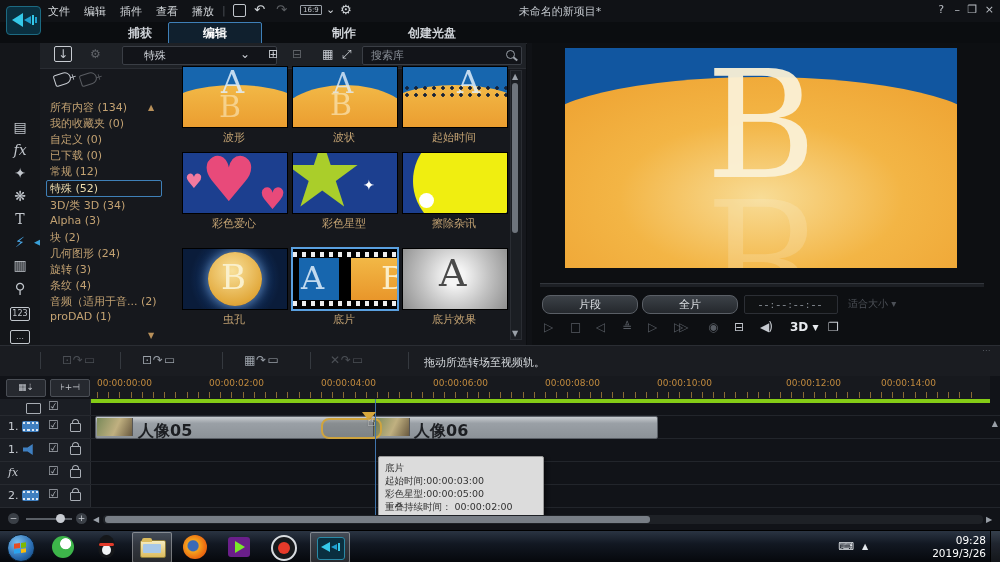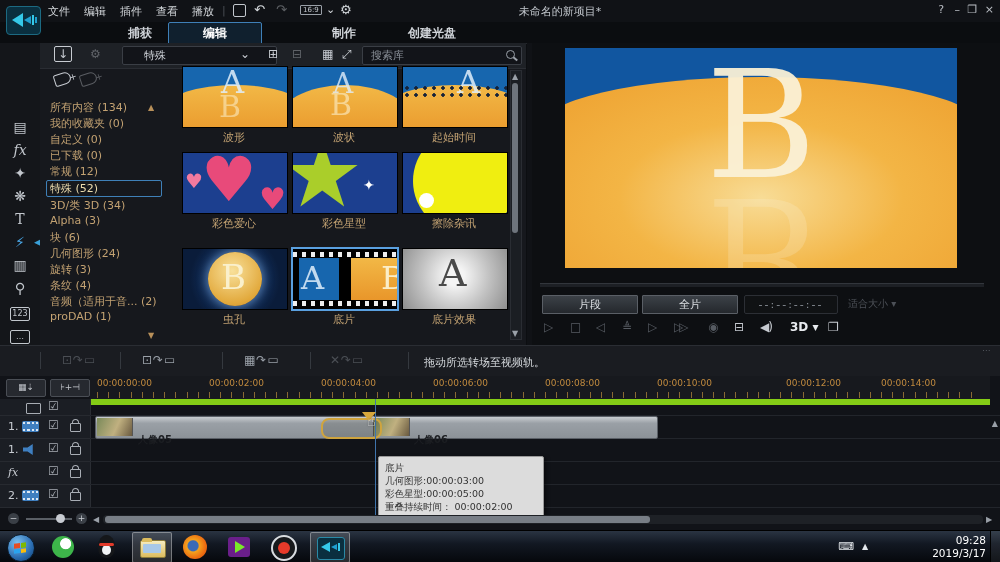--- a/index.html
+++ b/index.html
@@ -51,51 +51,51 @@
   .blue{background:#1c3f8f;}
   .coin{position:absolute;left:25px;top:3px;width:54px;height:54px;border-radius:50%;background:radial-gradient(circle at 45% 35%,#f8e09a,#e2a93c 70%,#c8882a);box-shadow:0 0 10px 2px rgba(150,200,255,.5);}
   .filmstrip{background:#000;}
   .sprock{position:absolute;left:0;width:100%;height:5px;background-image:repeating-linear-gradient(90deg,#eee 0 4px,transparent 4px 9px);}
   .grayfx{background:radial-gradient(circle at 50% 45%,#f4f4f4 15%,#c2c2c2 55%,#8e8e8e);}
   
   #preview{position:absolute;left:532px;top:43px;width:468px;height:302px;background:#0d0f12;}
   #stage{position:absolute;left:33px;top:5px;width:392px;height:220px;background:#1156a0;overflow:hidden;}
   #stage .hump{position:absolute;left:-7%;top:13%;width:114%;height:100%;background:radial-gradient(ellipse at 50% 55%,#f8dc96 0%,#f3b545 45%,#ed9e2d 100%);border-radius:55% 55% 0 0/26% 26% 0 0;}
   #scrub{position:absolute;left:8px;top:240px;width:444px;height:3px;background:#1d2025;border-top:1px solid #32363c;}
-  .pvbtn{position:absolute;top:252px;width:94px;height:17px;background:linear-gradient(#3c4147,#24282d);border:1px solid #5a5f66;border-radius:1px;color:#dde0e4;text-align:center;line-height:17px;}
+  .pvbtn{position:absolute;top:252px;width:94px;height:17px;background:linear-gradient(#3c4147,#24282d);border:1px solid #5a5f66;border-radius:8px;color:#dde0e4;text-align:center;line-height:17px;}
   #tcode{position:absolute;left:212px;top:252px;width:92px;height:17px;background:#101214;border:1px solid #2c2f35;border-radius:2px;color:#8a9098;text-align:center;line-height:17px;letter-spacing:2px;}
   #fitdd{position:absolute;left:316px;top:254px;color:#4c5057;font-size:10px;}
   .tico{position:absolute;top:277px;font-size:12px;color:#565b62;}
   .tico.on{color:#c6cad0;}
   
   #trbar{position:absolute;left:0;top:345px;width:1000px;height:30px;background:#1a1c21;border-top:1px solid #2a2d33;border-bottom:1px solid #000;}
   .grp{position:absolute;top:7px;color:#9aa0a8;font-size:12px;letter-spacing:1px;}
   .vdiv{position:absolute;top:6px;width:1px;height:17px;background:#35393f;}
   #hint{position:absolute;left:424px;top:9px;color:#d4d8dc;font-size:11px;}
   
   #timeline{position:absolute;left:0;top:376px;width:1000px;height:154px;background:#111318;}
   .hbtn{position:absolute;top:3px;width:38px;height:16px;background:#26292f;border:1px solid #4a4e55;border-radius:2px;color:#c0c4ca;text-align:center;line-height:15px;font-size:9px;}
-  #ruler{position:absolute;left:90px;top:0;width:900px;height:23px;background:#17191e;border-bottom:6px solid #84cc16;text-decoration:underline;}
+  #ruler{position:absolute;left:90px;top:0;width:900px;height:23px;background:#17191e;border-bottom:4px solid #84cc16;text-decoration:underline;}
   #ruler .ticks{position:absolute;left:7px;top:16px;width:880px;height:6px;background-image:repeating-linear-gradient(90deg,#8a6a34 0 1px,transparent 1px 11.2px);}
   .rlab{position:absolute;top:2px;color:#c08a3e;font-size:9px;}
   #thead{position:absolute;left:0;top:23px;width:90px;height:108px;background:#1b1e24;border-right:1px solid #2a2d33;}
   .trow{position:absolute;left:0;width:90px;border-bottom:1px solid #272a30;}
   .tnum{position:absolute;left:8px;top:4px;color:#c8ccd2;font-size:11px;}
   .chk{position:absolute;font-size:12px;color:#a8adb4;top:2px;}
   .lock{position:absolute;top:7px;width:9px;height:7px;border:1px solid #a8adb4;border-radius:1px;}
   .lock:before{content:"";position:absolute;left:1px;top:-5px;width:5px;height:4px;border:1px solid #a8adb4;border-bottom:none;border-radius:4px 4px 0 0;}
   .tkfilm{position:absolute;top:5px;width:17px;height:11px;background:#3f7fc0;border-radius:2px;}
   .tkfilm:before,.tkfilm:after{content:"";position:absolute;left:1px;width:15px;height:2px;background-image:repeating-linear-gradient(90deg,#dce8f4 0 2px,transparent 2px 4.5px);}
   .tkfilm:before{top:1px;}.tkfilm:after{bottom:1px;}
   .tkspk{position:absolute;top:5px;width:13px;height:11px;background:#3f7fc0;clip-path:polygon(0 32%,35% 32%,75% 0,75% 100%,35% 68%,0 68%);}
   .scrico{position:absolute;top:4px;width:13px;height:9px;border:1px solid #a8adb4;border-radius:1px;}
   #tbody{position:absolute;left:90px;top:23px;width:910px;height:108px;}
   .rowline{position:absolute;left:0;width:910px;border-bottom:1px solid #22252b;}
   #clipbar{position:absolute;left:5px;top:17px;width:561px;height:21px;background:linear-gradient(#c8ccd0,#9aa0a6 30%,#8c9298);border:1px solid #5a5f66;border-radius:2px;}
-  .cliplab{position:absolute;top:16px;color:#1c1e22;font-size:10px;font-weight:bold;}
+  .cliplab{position:absolute;top:4px;color:#1c1e22;font-size:16px;font-weight:bold;}
   .clipthumb{position:absolute;top:1px;width:35px;height:18px;background:linear-gradient(115deg,#7a8a5a,#c0b080 55%,#6a5a40);border-right:1px solid #555;}
   #transbox{position:absolute;left:225px;top:1px;width:57px;height:17px;border:2px solid #cfa43e;border-radius:8px;background:rgba(40,40,30,.15);}
   #playhead-line{position:absolute;left:285px;top:0;width:1px;height:116px;background:#3f74ac;}
   #ph-marker{position:absolute;left:272px;top:13px;width:0;height:0;border-left:7px solid transparent;border-right:7px solid transparent;border-top:9px solid #d8a83c;}
   #handcur{position:absolute;left:277px;top:14px;color:#fff;font-size:14px;text-shadow:0 0 2px #000;}
   #tooltip{position:absolute;left:288px;top:57px;width:152px;background:#dcdcdc;border:1px solid #9a9a9a;border-radius:2px;color:#333;font-size:9.5px;line-height:13px;padding:4px 6px;box-shadow:2px 2px 4px rgba(0,0,0,.5);}
   #zoombar{position:absolute;left:0;top:134px;width:1000px;height:18px;}
   .zbtn{position:absolute;top:3px;width:11px;height:11px;border-radius:50%;background:#3a3f46;color:#c8ccd2;font-size:9px;text-align:center;line-height:10px;}
   #ztrack{position:absolute;left:26px;top:8px;width:46px;height:2px;background:#5a5f66;}
   #zknob{position:absolute;left:56px;top:4px;width:9px;height:9px;border-radius:50%;background:#c8ccd2;}
@@ -181,21 +181,21 @@
     <span class="tagico dim" style="left:40px"></span>
 
     <span class="cat" style="top:57px">所有内容 (134)</span>
     <span class="cat" style="top:73px">我的收藏夹 (0)</span>
     <span class="cat" style="top:89px">自定义 (0)</span>
     <span class="cat" style="top:105px">已下载 (0)</span>
     <span class="cat" style="top:121px">常规 (12)</span>
     <span class="cat sel" style="top:137px">特殊 (52)</span>
     <span class="cat" style="top:155px">3D/类 3D (34)</span>
     <span class="cat" style="top:171px">Alpha (3)</span>
-    <span class="cat" style="top:187px">块 (6)</span>
+    <span class="cat" style="top:187px">块 (2)</span>
     <span class="cat" style="top:203px">几何图形 (24)</span>
     <span class="cat" style="top:219px">旋转 (3)</span>
     <span class="cat" style="top:235px">条纹 (4)</span>
     <span class="cat" style="top:251px">音频（适用于音... (2)</span>
     <span class="cat" style="top:267px">proDAD (1)</span>
     <span class="arr" style="left:108px;top:60px;color:#b8905a">▲</span>
     <span class="arr" style="left:108px;top:288px;color:#b8905a">▼</span>
 
     <div class="cell" style="left:142px;top:23px">
       <div class="art wave">
@@ -376,21 +376,21 @@
         <span class="cliplab" style="left:42px">人像05</span>
         <span class="clipthumb" style="left:277px;border-left:1px solid #555"></span>
         <span class="cliplab" style="left:318px">人像06</span>
         <div id="transbox"></div>
       </div>
       <div id="playhead-line"></div>
       <div id="ph-marker"></div>
       <span id="handcur">☝</span>
       <div id="tooltip">
         <div>底片</div>
-        <div>几何图形:00:00:03:00</div>
+        <div>起始时间:00:00:03:00</div>
         <div>彩色星型:00:00:05:00</div>
         <div>重叠持续时间： 00:00:02:00</div>
       </div>
       <span class="arr" style="right:2px;top:20px">▲</span>
     </div>
 
     <div id="zoombar">
       <span class="zbtn" style="left:8px">−</span>
       <div id="ztrack"></div>
       <div id="zknob"></div>
@@ -441,18 +441,18 @@
       <span class="abs" style="left:10px;top:9px;width:0;height:0;border-right:9px solid #35c8e8;border-top:5px solid transparent;border-bottom:5px solid transparent"></span>
       <span class="abs" style="left:20px;top:11px;width:0;height:0;border-right:6px solid #1f9fd0;border-top:3px solid transparent;border-bottom:3px solid transparent"></span>
       <span class="abs" style="left:27px;top:10px;width:2px;height:8px;background:#35c8e8"></span>
     </div>
 
     <span class="tray" style="left:838px;top:9px">⌨</span>
     <span class="tray" style="left:862px;top:11px;font-size:8px">▲</span>
 
     <div id="clock">
       <div>09:28</div>
-      <div>2019/3/17</div>
+      <div>2019/3/26</div>
     </div>
     <div id="showdesk"></div>
   </div>
 
 </div>
 
 </body></html>

